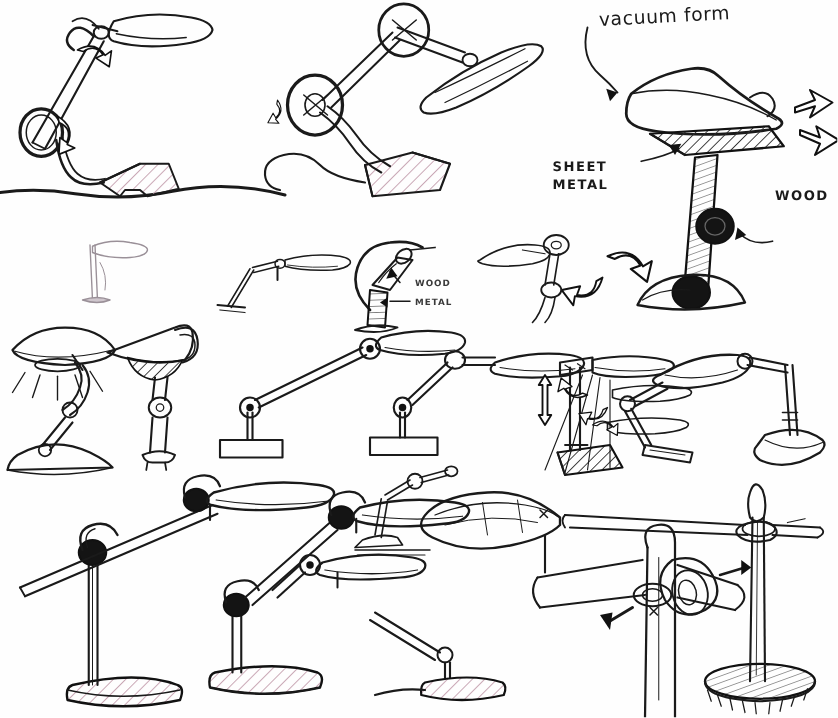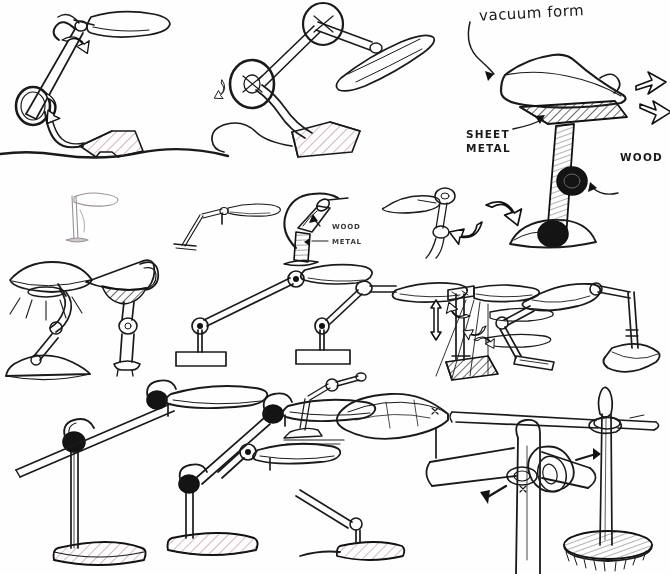--- a/index.html
+++ b/index.html
@@ -507,21 +507,21 @@
         <path d="M506,486 L486,498" stroke-width="2.4"></path>
         <path d="M480,492 l10,-2 -2,14 z" fill="#111" stroke="none"></path>
         <path d="M520,486 l6,6 M526,486 l-6,6" stroke-width="1.2"></path>
       </g>
 
     </g>
   </svg>
 
   <div class="ann ann-vacuum" style="left:479px; top:4px;">vacuum form</div>
 
-  <div class="ann ann-caps" style="left:466px; top:127px;">
+  <div class="ann ann-caps" style="left:442px; top:127px;">
     <div>SHEET</div>
     <div>METAL</div>
   </div>
 
   <div class="ann ann-caps" style="left:620px; top:150px;">WOOD</div>
 
   <div class="ann ann-small" style="left:332px; top:223px;">WOOD</div>
 
   <div class="ann ann-small" style="left:332px; top:238px;">METAL</div>
 

